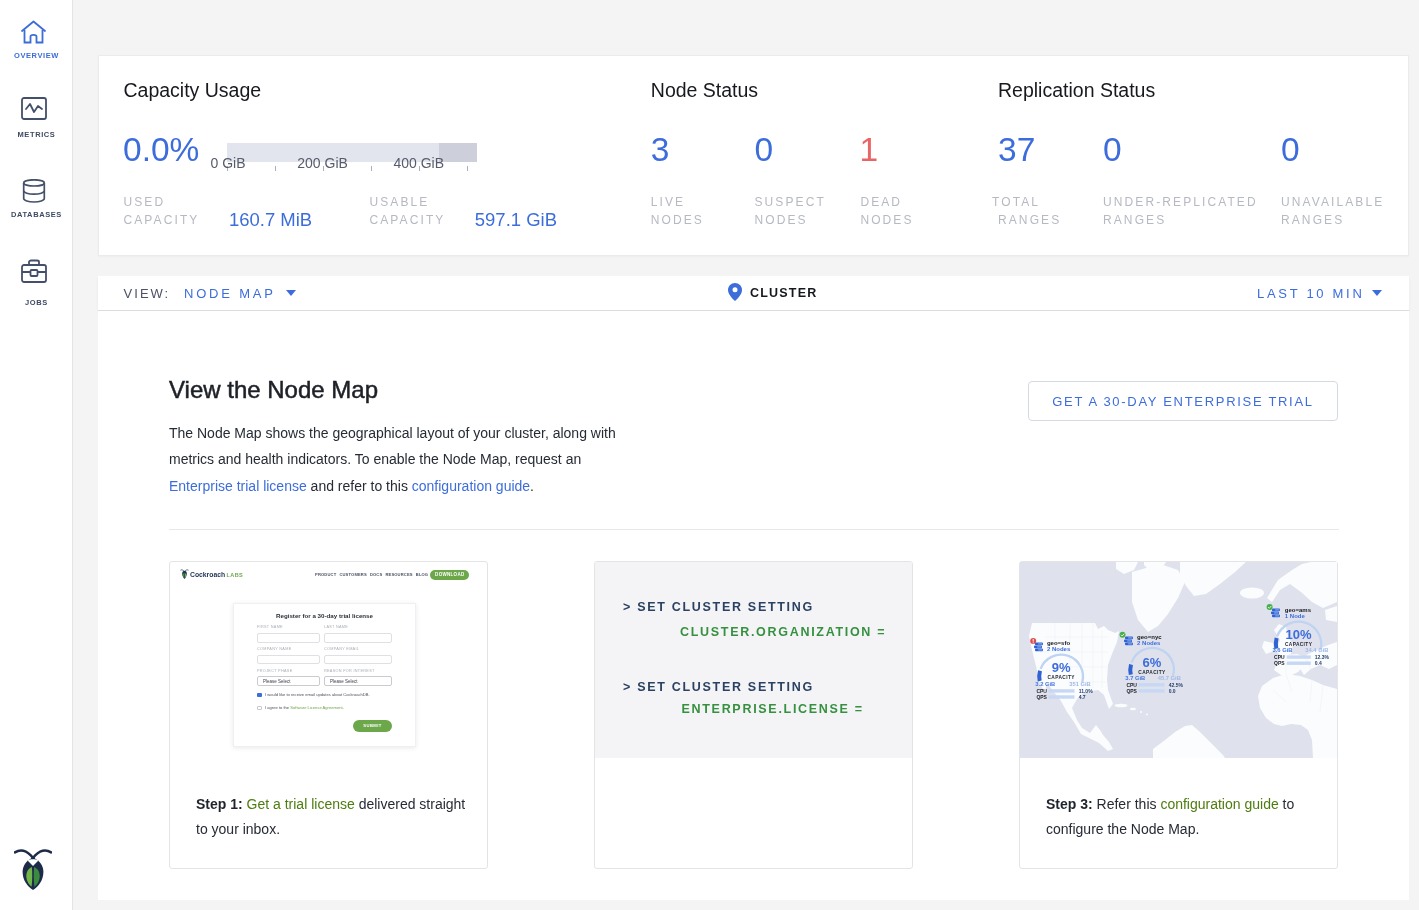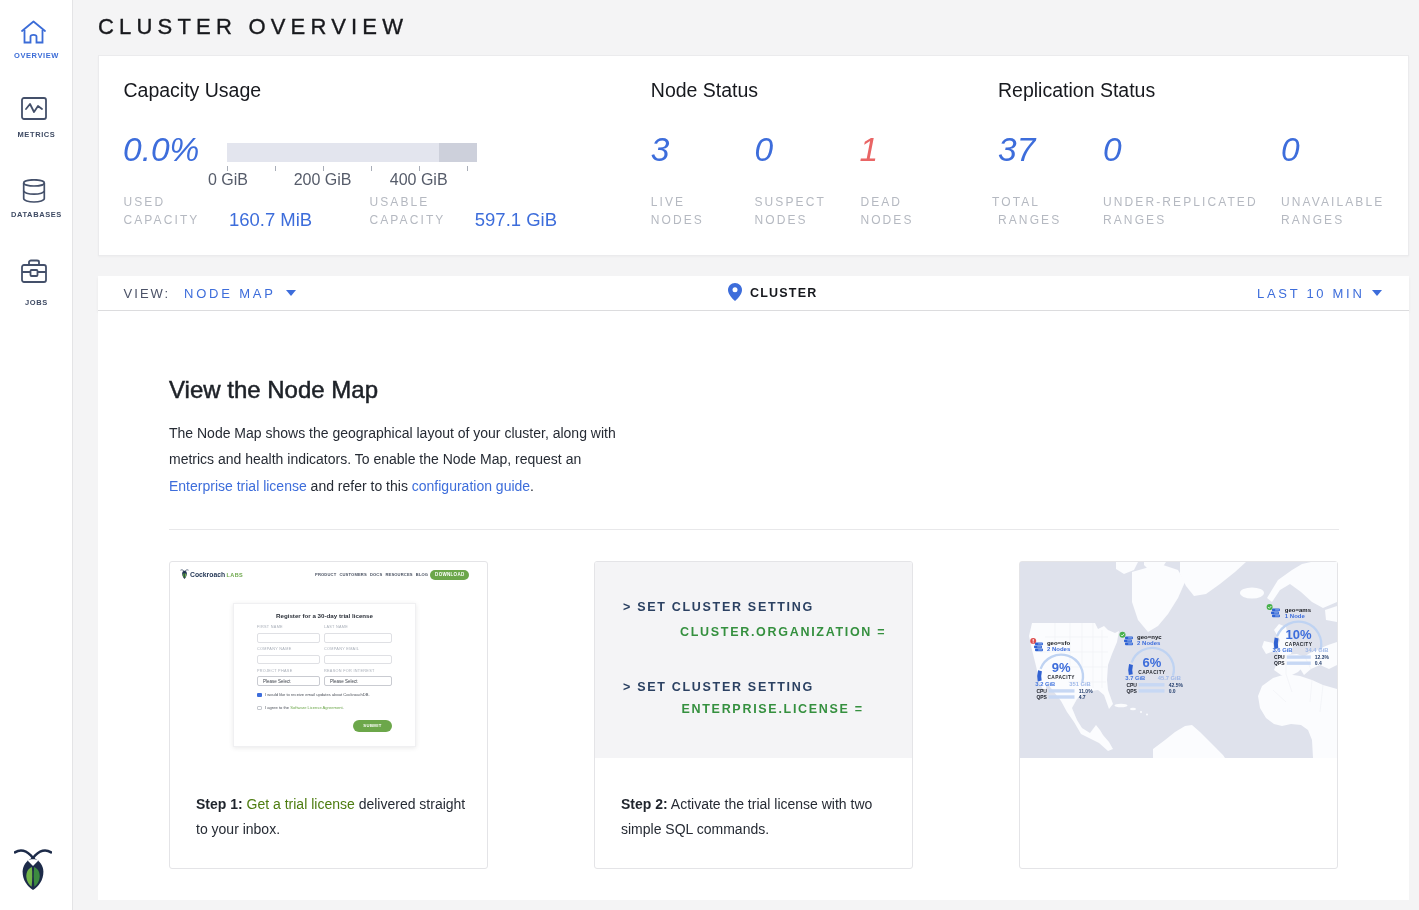--- a/index.html
+++ b/index.html
@@ -1,33 +1,33 @@
 <!DOCTYPE html>
 <html><head><meta charset="utf-8"><style>
 *{margin:0;padding:0;box-sizing:border-box;}
 html,body{width:1419px;height:910px;overflow:hidden;}
 body{font-family:"Liberation Sans",sans-serif;background:#F4F4F5;}
 #app{position:relative;width:1419px;height:910px;}
 .abs{position:absolute;line-height:1;white-space:nowrap;}
 .blue{color:#3D6DDB;}
-.num{font-size:33.5px;color:#3D6DDB;font-style:italic;}
+.num{font-size:33.5px;color:#3D6DDB;}
 .lbl{font-size:12px;letter-spacing:2.1px;color:#B5B9C1;}
 .shead{font-size:19.5px;color:#17191E;}
 .sidebar{position:absolute;left:0;top:0;width:73px;height:910px;background:#fff;border-right:1px solid #E4E4E6;}
 .navlbl{position:absolute;width:73px;text-align:center;font-size:7.5px;font-weight:bold;letter-spacing:.6px;color:#3E4A63;line-height:1;}
 .statcard{position:absolute;left:98px;top:55px;width:1311px;height:201px;background:#fff;border:1px solid #EBEBED;box-shadow:0 1px 2px rgba(0,0,0,0.03);}
 .viewbar{position:absolute;left:98px;top:276px;width:1311px;height:35px;background:#fff;border-bottom:1px solid #DCDCDE;box-shadow:0 2px 3px rgba(0,0,0,0.05);}
 .panel{position:absolute;left:98px;top:311px;width:1311px;height:589px;background:#fff;}
 .caret{position:absolute;width:0;height:0;border-left:5.5px solid transparent;border-right:5.5px solid transparent;border-top:6.5px solid #3D6DDB;}
 .card{position:absolute;top:561px;width:319px;height:308px;background:#fff;border:1px solid #E4E4E7;border-radius:3px;}
 .cap{position:absolute;font-size:14px;line-height:25.5px;color:#262B34;width:280px;white-space:normal;}
 .cap b{font-weight:bold;color:#1F242C;}
 .cap a{color:#4d7c0f;text-decoration:none;}
 .tick{position:absolute;width:1px;height:4.5px;background:#A9AEB8;top:166px;}
-.tlabel{position:absolute;top:172px;font-size:16px;color:#565C6A;width:60px;text-align:center;line-height:1;}
+.tlabel{position:absolute;top:156px;font-size:14px;color:#565C6A;width:60px;text-align:center;line-height:1;}
 </style></head>
 <body>
 <div id="app">
 
 <div class="sidebar"></div>
 <div class="abs" style="left:20px;top:20px;">
 <svg width="27" height="24" viewBox="0 0 27 24" fill="none" stroke="#3B6CD7" stroke-width="1.8">
 <path d="M2 11 L13.5 1.5 L25 11" stroke-linecap="round" stroke-linejoin="round"></path>
 <path d="M4.5 10 L4.5 22.5 L10.5 22.5 L10.5 16.5 C10.5 15.4 11.3 14.8 13.5 14.8 C15.7 14.8 16.5 15.4 16.5 16.5 L16.5 22.5 L22.5 22.5 L22.5 10"></path>
 </svg></div>
@@ -56,21 +56,20 @@
 <div class="abs" style="left:14px;top:849px;">
 <svg width="38" height="42" viewBox="0 0 38 42" fill="none">
 <path d="M0.9 3.4 C6 0.3 12 1.7 16.8 6.4 C19.5 9.1 22.3 12.8 24.3 16.8" stroke="#1D2B49" stroke-width="2.5" stroke-linecap="round"></path>
 <path d="M37.1 3.4 C32 0.3 26 1.7 21.2 6.4 C18.5 9.1 15.7 12.8 13.7 16.8" stroke="#1D2B49" stroke-width="2.5" stroke-linecap="round"></path>
 <path d="M19 8.8 C26.3 11.6 29.4 17.3 29.4 22.8 C29.4 30.8 24.9 37.6 19 41 C13.1 37.6 8.6 30.8 8.6 22.8 C8.6 17.3 11.7 11.6 19 8.8 Z" fill="#1D2B49"></path>
 <path d="M13.6 11.6 L19 16.9 L24.4 11.6 C22 9.7 16 9.7 13.6 11.6 Z" fill="#fff"></path>
 <path d="M17.9 18 C13.8 19.6 12 24 12.3 28 C12.6 32 14.9 35.8 17.6 37.8 C18.4 31 18.4 23.5 17.9 18 Z" fill="#72B549"></path>
 <path d="M20.1 18 C24.2 19.6 26 24 25.7 28 C25.4 32 23.1 35.8 20.4 37.8 C19.6 31 19.6 23.5 20.1 18 Z" fill="#3C8A40"></path>
 </svg></div>
 
-<div class="abs" style="left:98px;top:16px;font-size:22px;font-weight:400;letter-spacing:5.2px;color:#17181C;-webkit-text-stroke:0.35px #17181C;">CLUSTER OVERVIEW</div>
 
 <div class="statcard"></div>
 <div class="abs shead" style="left:123.5px;top:81px;">Capacity Usage</div>
 <div class="abs shead" style="left:650.8px;top:81px;">Node Status</div>
 <div class="abs shead" style="left:998px;top:81px;text-align:right;">Replication Status</div>
 <div class="abs num" style="left:123px;top:132.5px;">0.0%</div>
 <div class="abs num" style="left:650.8px;top:132.5px;">3</div>
 <div class="abs num" style="left:754.5px;top:132.5px;">0</div>
 <div class="abs num" style="left:859.4px;top:132.5px;color:#E96565;">1</div>
 <div class="abs num" style="left:998px;top:132.5px;">37</div>
@@ -117,20 +116,21 @@
         <path d="M7 0 C3.1 0 0 3.1 0 7 C0 12.2 7 18 7 18 C7 18 14 12.2 14 7 C14 3.1 10.9 0 7 0 Z" fill="#3D6DDB"></path>
         <circle cx="7" cy="6.8" r="2.5" fill="#fff"></circle>
       </svg></div>
 <div class="abs" style="left:750px;top:287px;font-size:12.5px;font-weight:600;letter-spacing:1.2px;color:#16181D;">CLUSTER</div>
 <div class="abs blue" style="left:1257px;top:286.5px;font-size:13px;letter-spacing:2.7px;">LAST 10 MIN</div>
 <div class="caret" style="left:1372px;top:290px;"></div>
 
 <div class="panel"></div>
 <div class="abs" style="left:169px;top:378.4px;font-size:24px;font-weight:400;color:#1D2127;-webkit-text-stroke:0.5px #1D2127;">View the Node Map</div>
 <div class="abs" style="left:169px;top:420px;font-size:14px;line-height:26.3px;color:#262B34;">The Node Map shows the geographical layout of your cluster, along with<br>metrics and health indicators. To enable the Node Map, request an<br><a class="blue" style="text-decoration:none;">Enterprise trial license</a> and refer to this <a class="blue" style="text-decoration:none;">configuration guide</a>.</div>
+<div class="abs" style="left:1028px;top:381px;width:310px;height:40px;border:1px solid #D5D9E0;border-radius:4px;background:#fff;font-size:13px;letter-spacing:1.7px;color:#3D6DDB;text-align:center;line-height:39px;">GET A 30-DAY ENTERPRISE TRIAL</div>
 <div class="abs" style="left:169px;top:529px;width:1170px;height:1px;background:#E8E8EA;"></div>
 
 <div class="card" style="left:169px;" id="card1"></div>
 
 <div class="abs" style="left:180px;top:568px;">
 <svg width="9" height="12" viewBox="0 0 9 12">
         <path d="M0.5 1.2 C1.8 0.4 3.2 1 4.3 2.4 M8.5 1.2 C7.2 0.4 5.8 1 4.7 2.4" stroke="#1F3352" stroke-width="0.7" fill="none"></path>
         <path d="M4.5 1.8 C5.9 1.8 6.8 2.9 6.8 4.5 C6.8 7 5.6 9 4.5 9.9 C3.4 9 2.2 7 2.2 4.5 C2.2 2.9 3.1 1.8 4.5 1.8 Z" fill="#1F3352"></path>
         <path d="M4.2 4 C4.2 4 2.8 4.4 2.8 5.9 C2.8 7.2 3.5 8.4 4.2 9 Z" fill="#4A8B3A"></path>
         <path d="M4.8 4 C4.8 4 6.2 4.4 6.2 5.9 C6.2 7.2 5.5 8.4 4.8 9 Z" fill="#6FAE4C"></path>
@@ -162,22 +162,20 @@
 <div class="abs" style="left:353px;top:719.5px;width:39px;height:12px;border-radius:6px;background:#6CA74A;font-size:4.2px;font-weight:bold;color:#fff;text-align:center;line-height:12.5px;letter-spacing:.4px;">SUBMIT</div>
 <div class="cap" style="left:196px;top:791.5px;">
 <b>Step 1:</b> <a>Get a trial license</a> delivered straight to your inbox.</div>
 
 <div class="card" style="left:594px;"></div>
 <div class="abs" style="left:595px;top:562px;width:317px;height:196px;background:#F4F4F6;border-radius:2px 2px 0 0;"></div>
 <div class="abs" style="left:623px;top:601px;font-size:12.5px;font-weight:bold;letter-spacing:1.7px;color:#2B4162;">&gt; SET CLUSTER SETTING</div>
 <div class="abs" style="left:680px;top:625.9px;font-size:12.5px;font-weight:bold;letter-spacing:1.7px;color:#35903F;">CLUSTER.ORGANIZATION =</div>
 <div class="abs" style="left:623px;top:680.9px;font-size:12.5px;font-weight:bold;letter-spacing:1.7px;color:#2B4162;">&gt; SET CLUSTER SETTING</div>
 <div class="abs" style="left:681.5px;top:702.7px;font-size:12.5px;font-weight:bold;letter-spacing:1.7px;color:#35903F;">ENTERPRISE.LICENSE =</div>
-<div class="cap" style="left:621px;top:791.5px;">
-<b>Step 2:</b> Activate the trial license with two simple SQL commands.</div>
 
 <div class="card" style="left:1019px;"></div>
 <div class="abs" style="left:1020px;top:562px;width:317px;height:196px;overflow:hidden;">
 <svg width="317" height="196" viewBox="0 0 317 196">
 <rect width="317" height="196" fill="#DFE2EC"></rect>
 <g fill="#FBFCFE" stroke="none">
 
 <path d="M12 61 L75 61 L78 67 L84 64 L88 68 L95 71 L99 69 L97 80 L92 92 L88 103 L87 118 L88 128 L93 142 L89 147 L84 133 L78 128 L65 130 L57 137 L52 146 L57 158 L62 166 L70 171 L76 163 L80 168 L83 173 L89 180 L93 187 L88 189 L79 181 L71 177 L61 172 L54 160 L47 150 L41 139 L27 121 L25 131 L20 122 L16 104 L12 88 L9 74 Z"></path>
 
 <path d="M133 187 L145 178 L155 170 L165 164 L172 163 L180 170 L188 178 L196 186 L203 193 L205 196 L133 196 Z"></path>
@@ -289,13 +287,15 @@
 <text x="252.5" y="89.9" font-size="5.8" font-weight="bold" fill="#4577DE">3.6 GiB</text>
 <text x="308.5" y="89.9" font-size="5.8" font-weight="bold" fill="#9FB8E8" text-anchor="end">34.4 GiB</text>
 <text x="254.1" y="97.1" font-size="5" font-weight="bold" fill="#1A1E28">CPU</text>
 <rect x="266.8" y="93.4" width="24" height="3.4" fill="#C7D8F4"></rect>
 <text x="294.8" y="97.1" font-size="5" font-weight="bold" fill="#26406F">12.3%</text>
 <text x="254.1" y="103.2" font-size="5" font-weight="bold" fill="#1A1E28">QPS</text>
 <rect x="266.8" y="99.5" width="24" height="3.4" fill="#C7D8F4"></rect>
 <text x="294.8" y="103.2" font-size="5" font-weight="bold" fill="#26406F">0.4</text>
 </g>
 </svg></div>
+<div class="cap" style="left:1046px;top:791.5px;">
+<b>Step 3:</b> Refer this <a>configuration guide</a> to configure the Node Map.</div>
 
 </div>
 </body></html>

